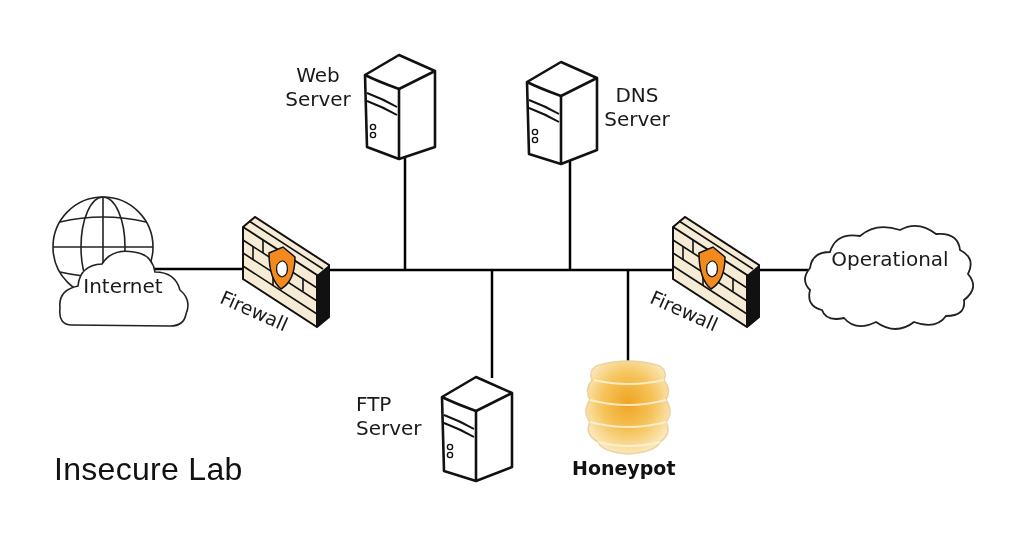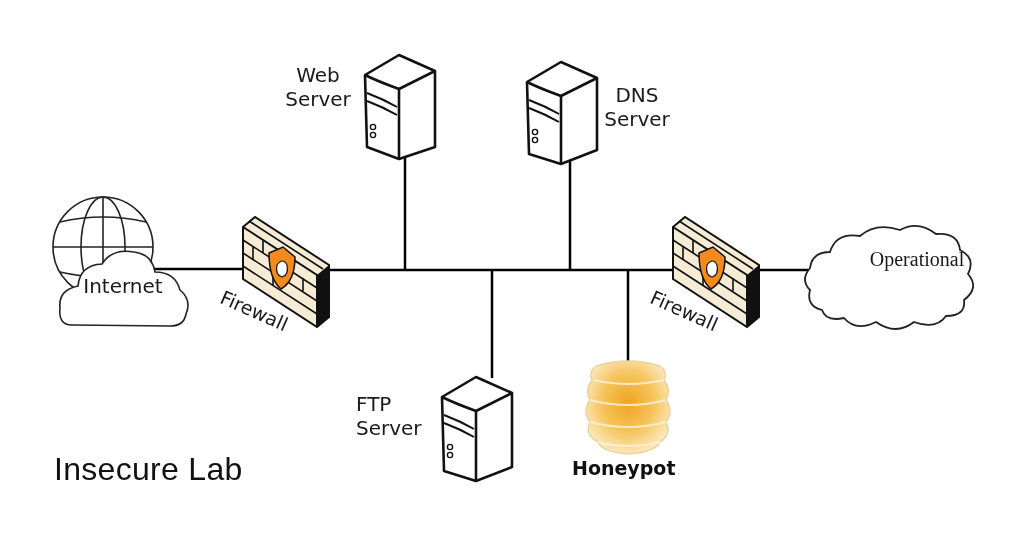--- a/index.html
+++ b/index.html
@@ -148,17 +148,17 @@
   <span>Server</span>
 </div>
 
 <div class="lbl" style="left:356px; top:392px; text-align:left; width:72px;">
   <span>FTP</span>
   <span>Server</span>
 </div>
 
 <div class="honey-lbl">Honeypot</div>
 
-<div class="cloud-text" style="left:847px; top:247px; width:140px;font-family:Liberation Serif, serif;">
+<div class="cloud-text" style="left:820px; top:247px; width:140px;">
   <span style="display:block">Operational</span>
 </div>
 
 <div class="title">Insecure Lab</div>
 
 </body></html>

